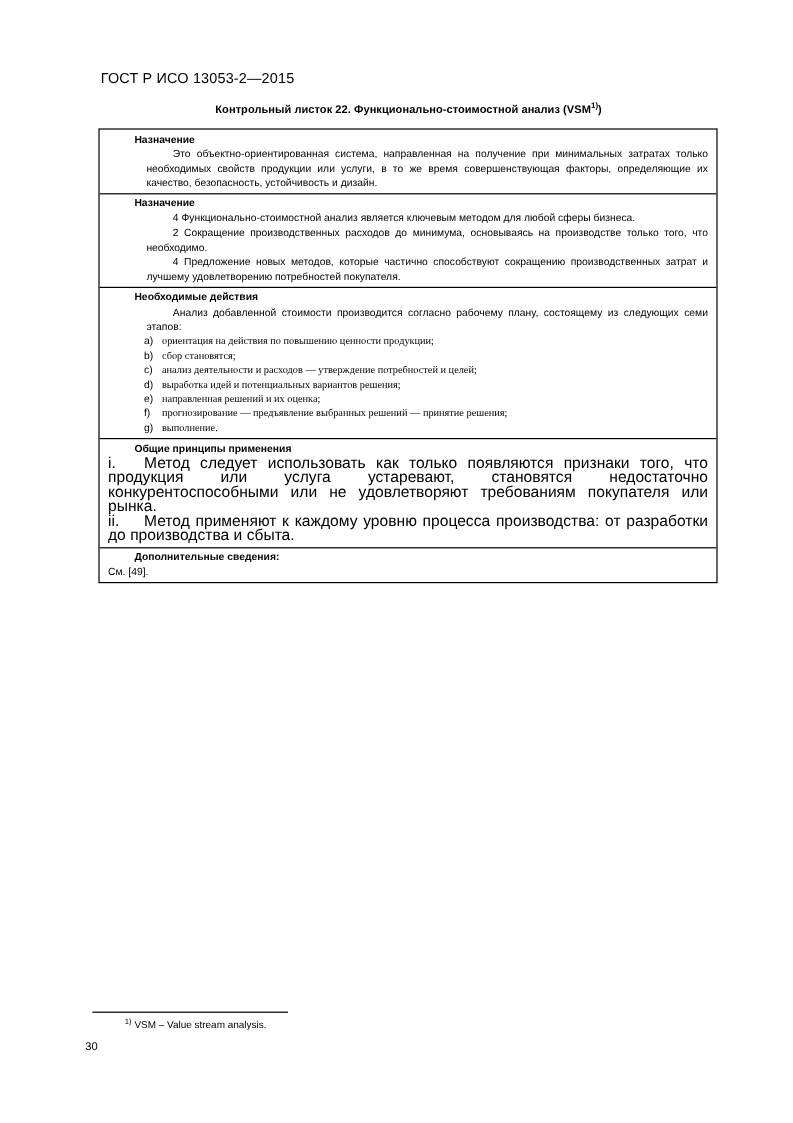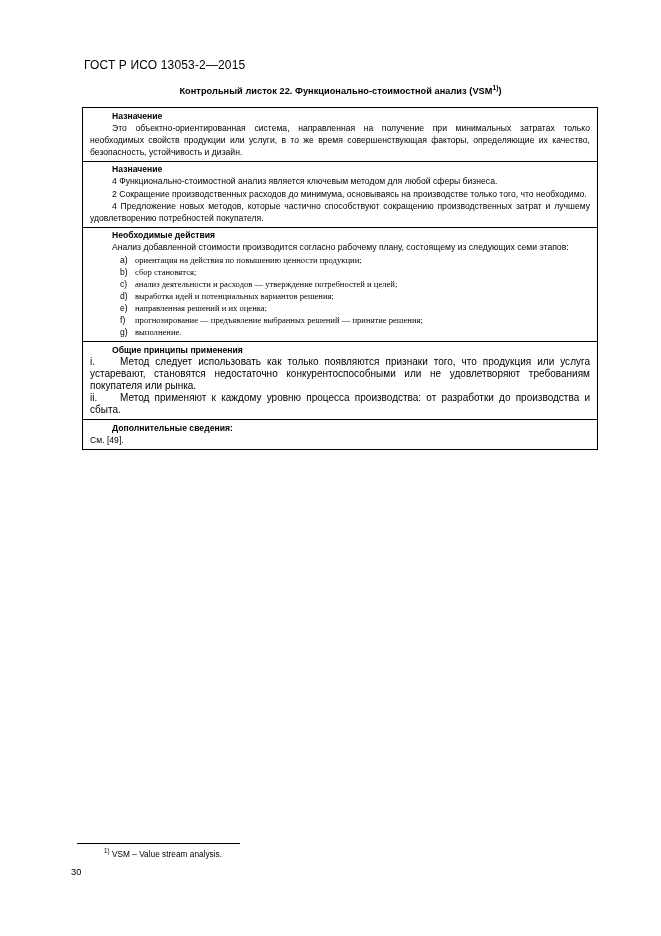--- a/index.html
+++ b/index.html
@@ -84,20 +84,21 @@
     text-justify: inter-word;
     margin: 0;
     text-indent: 22px;
     letter-spacing: 0.01px;
   }
   .para.nofirst {
     text-indent: 0;
   }
   .para.last-line-left {
     text-align-last: left;
+    margin-left: 32px;
   }
   .sublist {
     list-style: none;
     margin: 0;
     padding: 0;
   }
   .sublist li {
     font-size: 8.6px;
     line-height: 12.1px;
     margin: 0;
@@ -116,21 +117,21 @@
     margin-left: 15px;
     display: inline-block;
     font-family: Liberation Serif, serif;
   }
   .rom-list {
     list-style: none;
     margin: 0;
     padding: 0;
   }
   .rom-item {
-    font-size: 10px;
+    font-size: 13px;
     line-height: 12.1px;
     text-align: justify;
     text-justify: inter-word;
     margin: 0;
     padding-left: 0;
     position: relative;
     letter-spacing: 0.01px;
   }
   .rom-item .rnum {
     display: inline-block;

